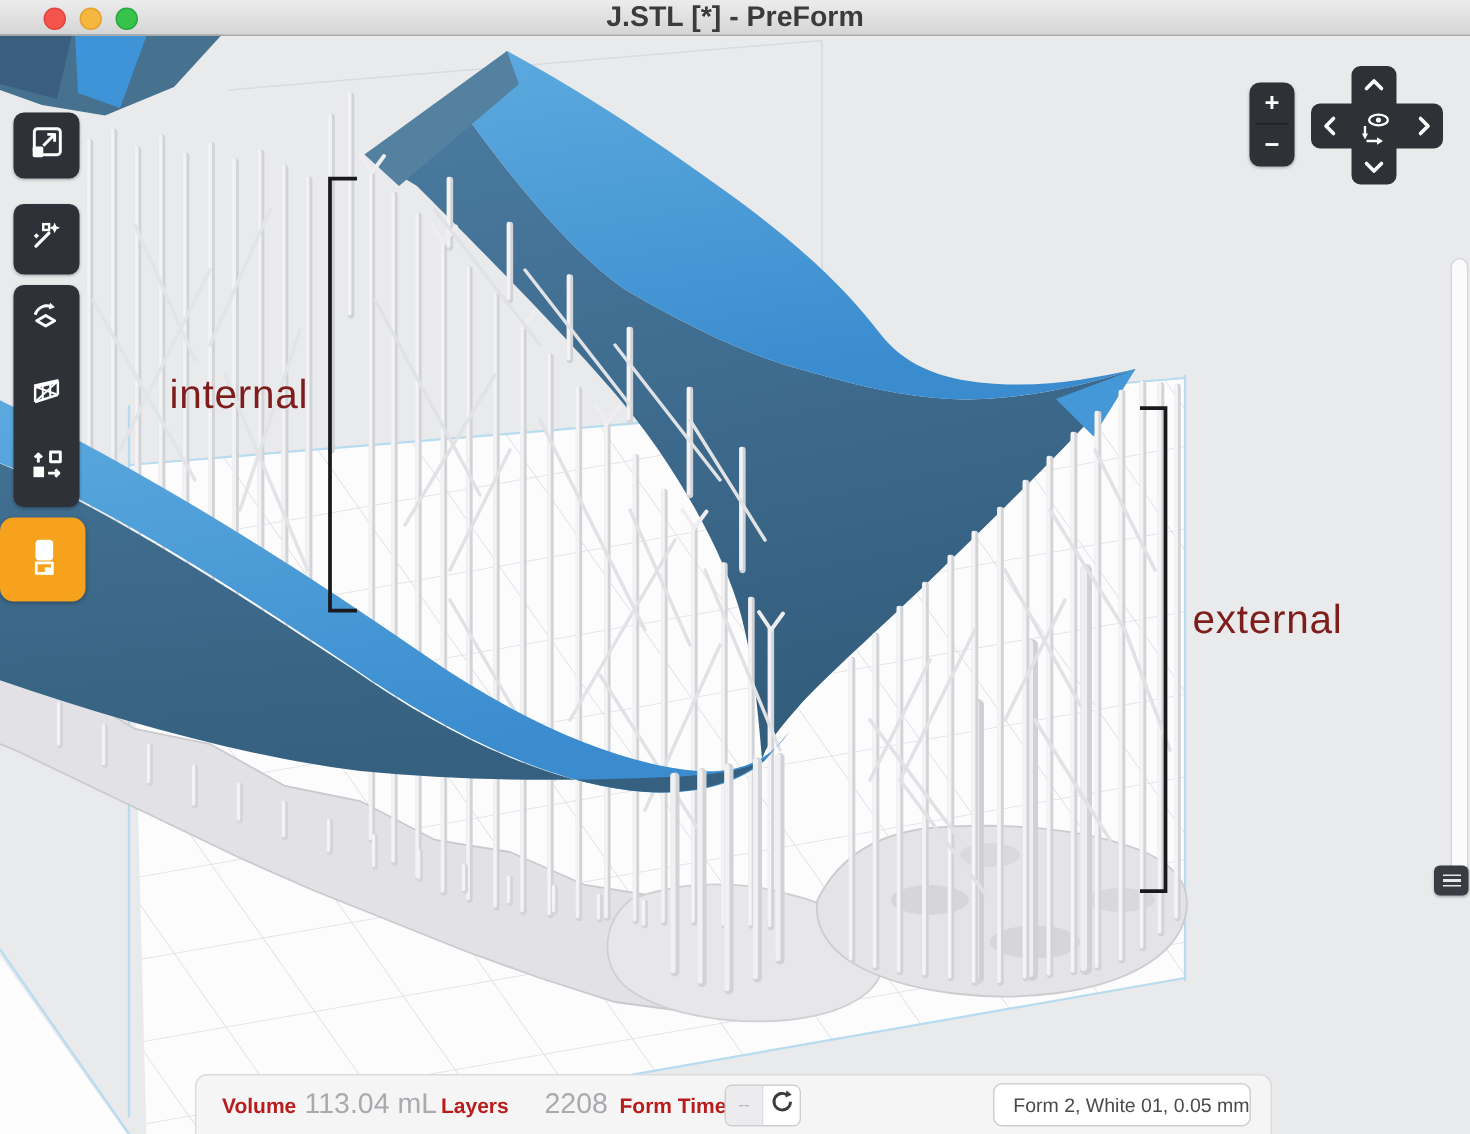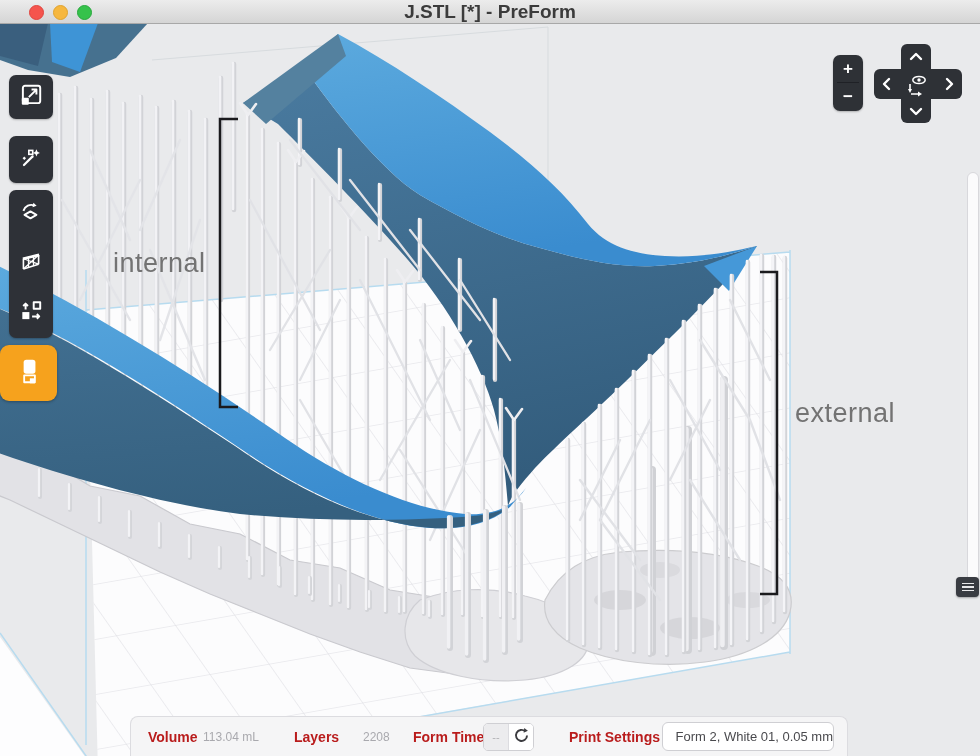--- a/index.html
+++ b/index.html
@@ -13,21 +13,21 @@
   .titlebar .title{font-size:19px;font-weight:600;color:#3b3b3b;}
   .tl{position:absolute;top:5px;width:13px;height:13px;border-radius:50%;}
   .tl.close{left:29px;background:#f5544d;border:1px solid #e0443e;}
   .tl.min{left:53px;background:#f6b73e;border:1px solid #e0a32e;}
   .tl.zoomb{left:77px;background:#36c24b;border:1px solid #27a83c;}
 
   
   svg.scene{position:absolute;left:0;top:0;z-index:1;}
 
   
-  .anno{position:absolute;z-index:20;color:#737373;font-size:27px;letter-spacing:.5px;}
+  .anno{position:absolute;z-index:20;color:#7f1d1d;font-size:27px;letter-spacing:.5px;}
   #anno-internal{left:113px;top:248px;}
   #anno-external{left:795px;top:398px;}
 
   
   .toolbtn{position:absolute;left:9px;width:44px;height:44px;border-radius:7px;
     background:#2e3137;z-index:30;display:flex;align-items:center;justify-content:center;
     box-shadow:0 1px 2px rgba(0,0,0,.25);}
   #tool-scale{top:75px;}
   #tool-wand{top:136px;height:47px;}
   .toolgroup{position:absolute;left:9px;top:190px;width:44px;height:148px;border-radius:7px;
@@ -53,21 +53,21 @@
     align-items:center;justify-content:center;gap:2px;box-shadow:0 1px 2px rgba(0,0,0,.3);}
   .slider-handle i{display:block;width:12px;height:1.5px;background:#e8e8ea;}
 
   
   .statusbar{position:absolute;left:130px;top:716px;width:718px;height:40px;z-index:40;
     background:#f5f5f6;border:1px solid #dcdce0;border-bottom:none;
     border-radius:8px 8px 0 0;box-sizing:border-box;}
   .statusbar .lab{position:absolute;top:0;height:40px;line-height:40px;
     font-size:14px;font-weight:bold;color:#b91c1c;}
   .statusbar .val{position:absolute;top:0;height:40px;line-height:40px;
-    font-size:12px;color:#a9a9ae;}
+    font-size:19px;color:#a9a9ae;}
   #sb-volume-label{left:17px;} #sb-volume-value{left:72px;}
   #sb-layers-label{left:163px;} #sb-layers-value{left:232px;}
   #sb-printtime-label{left:282px;}
   .pt-control{position:absolute;left:352px;top:6px;width:51px;height:28px;z-index:41;
     border:1px solid #cfcfd3;border-radius:5px;overflow:hidden;display:flex;
     background:#fff;box-sizing:border-box;}
   .pt-control .pt-val{width:24px;background:#ececee;display:flex;align-items:center;
     justify-content:center;font-size:11px;color:#b0b0b4;border-right:1px solid #dcdce0;}
   .pt-control .pt-refresh{flex:1;display:flex;align-items:center;justify-content:center;background:#fff;}
   #sb-printsettings-label{left:438px;}
@@ -298,21 +298,20 @@
     <div class="pt-refresh">
       <span>
         <svg width="17" height="17" viewBox="0 0 16 16" fill="none">
           <path d="M13.2 8 A5.2 5.2 0 1 1 11.5 4.1" stroke="#3c3c40" stroke-width="1.8"></path>
           <path d="M10.6 1 L14 3.6 L10 5.4 Z" fill="#3c3c40"></path>
         </svg>
       </span>
     </div>
   </div>
 
-  <span class="lab" id="sb-printsettings-label">Print Settings</span>
   <div class="ps-select">Form 2, White 01, 0.05 mm</div>
 </div>
 
 <div class="titlebar">
   <span class="tl close"></span>
   <span class="tl min"></span>
   <span class="tl zoomb"></span>
   <span class="title">J.STL [*] - PreForm</span>
 </div>
 

